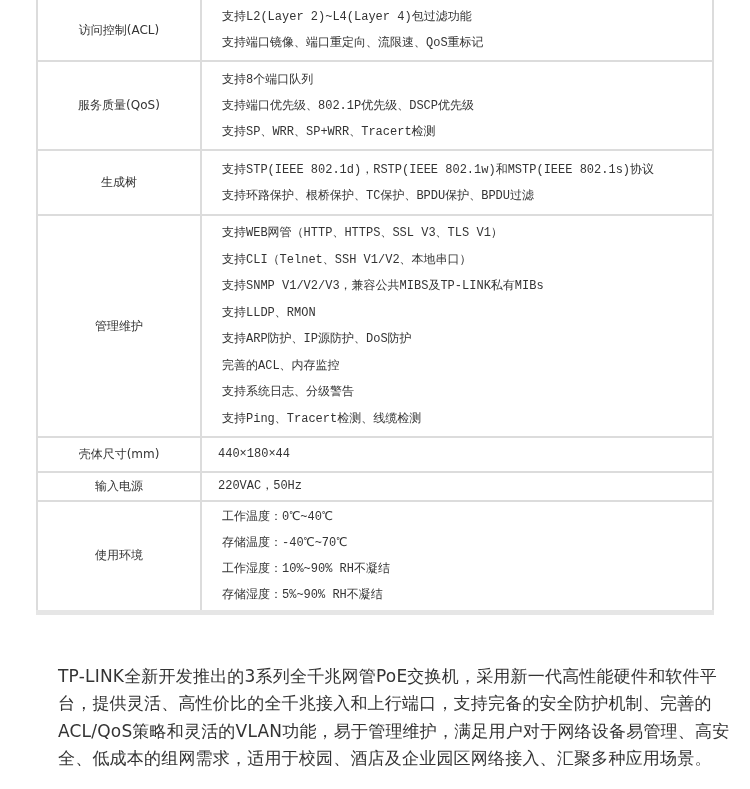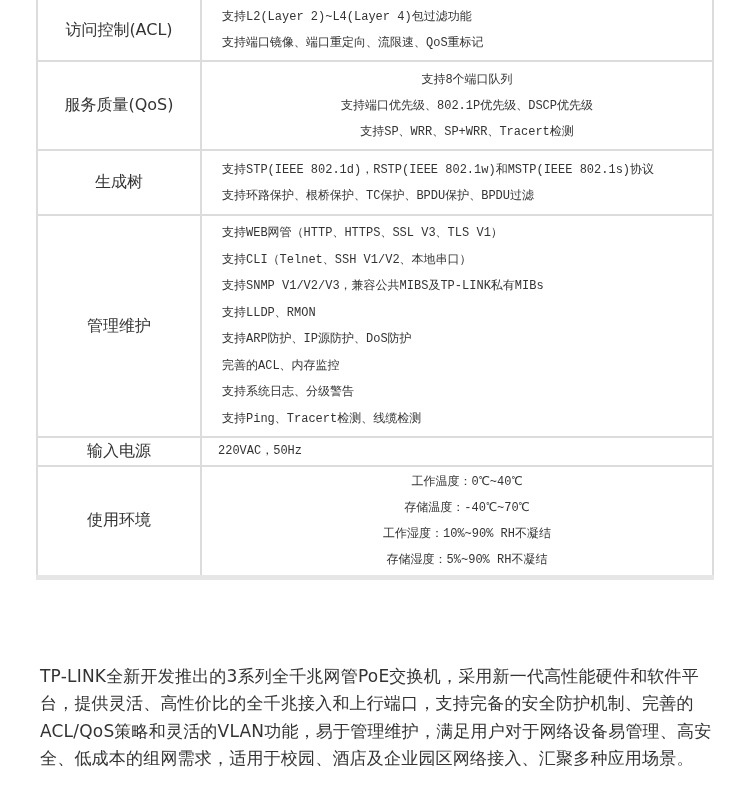--- a/index.html
+++ b/index.html
@@ -11,38 +11,38 @@
   .spec-table {
     position: absolute; left: 36px; top: -2px; width: 678px;
     border-collapse: collapse; table-layout: fixed;
     border-bottom: 5px solid #e6e6e6;
   }
   .spec-table td {
     border: 2px solid #dcdcdc;
     vertical-align: middle;
   }
   .spec-table td.label {
-    width: 160px; text-align: center; font-size: 16px; color: #333;
+    width: 160px; text-align: center; font-size: 12px; color: #333;
   }
   .spec-table td.value {
     padding: 0 0 0 20px; font-size: 12px; color: #333; font-family: Liberation Mono, monospace;
   }
   .spec-table td.value.tight { padding-left: 16px; }
   .line { line-height: 26.5px; white-space: nowrap; }
   .r-acl { height: 62px; }
   .r-qos { height: 89px; }
   .r-stp { height: 65px; }
   .r-mgmt { height: 222px; }
   .r-size { height: 35px; }
   .r-power { height: 24px; }
   .r-env { height: 112px; }
-  .r-env .line, .r-qos .line { line-height: 26px; text-align: center; }
+  .r-env .line, .r-qos .line { line-height: 26px; }
   .r-stp .line { line-height: 26px; }
   .intro {
-    position: absolute; left: 40px; top: 646px; width: 680px;
+    position: absolute; left: 58px; top: 646px; width: 680px;
     font-size: 17px; line-height: 27.4px; color: #333333;
     letter-spacing: 0.2px;
   }
 </style>
 </head>
 <body>
 
 <table class="spec-table">
   <tbody>
       <tr class="r-acl">
@@ -73,20 +73,26 @@
       <div class="line">支持WEB网管（HTTP、HTTPS、SSL V3、TLS V1）</div>
       <div class="line">支持CLI（Telnet、SSH V1/V2、本地串口）</div>
       <div class="line">支持SNMP V1/V2/V3，兼容公共MIBS及TP-LINK私有MIBs</div>
       <div class="line">支持LLDP、RMON</div>
       <div class="line">支持ARP防护、IP源防护、DoS防护</div>
       <div class="line">完善的ACL、内存监控</div>
       <div class="line">支持系统日志、分级警告</div>
       <div class="line">支持Ping、Tracert检测、线缆检测</div>
     </td>
   </tr>
+  <tr class="r-size">
+    <td class="label">壳体尺寸(mm)</td>
+    <td class="value tight">
+      <div class="line">440×180×44</div>
+    </td>
+  </tr>
   <tr class="r-power">
     <td class="label">输入电源</td>
     <td class="value tight">
       <div class="line">220VAC，50Hz</div>
     </td>
   </tr>
   <tr class="r-env">
     <td class="label">使用环境</td>
     <td class="value">
       <div class="line">工作温度：0℃~40℃</div>

